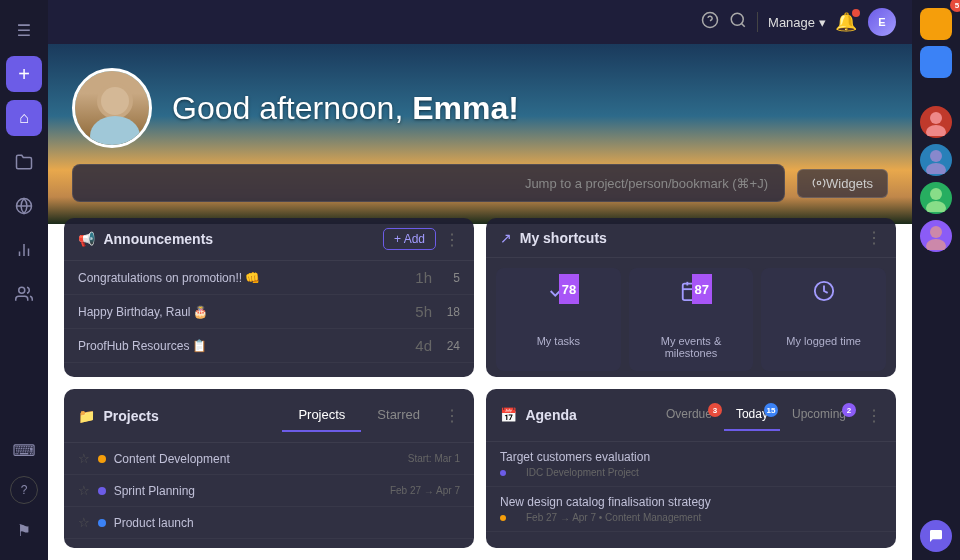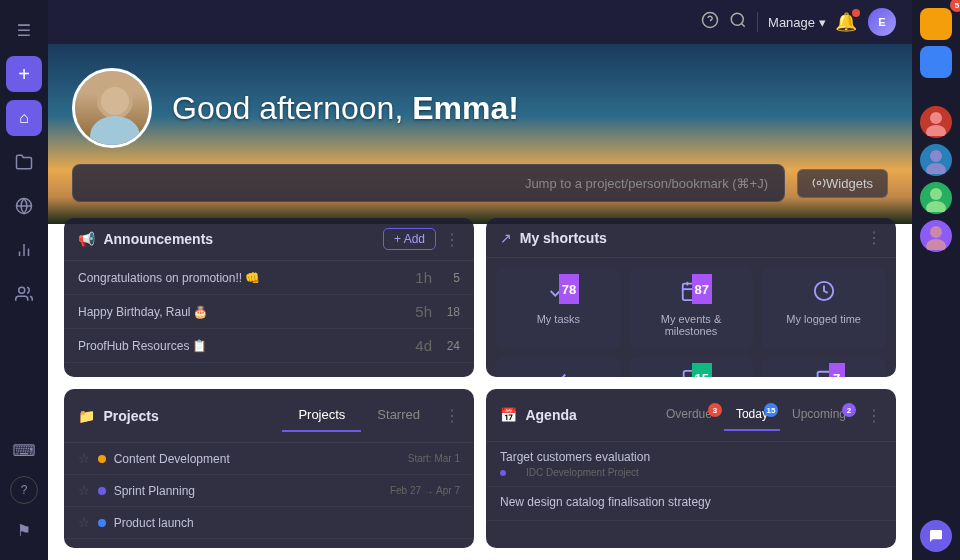--- a/index.html
+++ b/index.html
@@ -314,20 +314,21 @@
       border-radius: 0;
       display: flex; align-items: center; justify-content: center;
       padding: 15px 3px;
       font-weight: 700;
     }
     .shortcut-badge.green { background: #10b981; }
     .shortcut-label {
       font-size: 11px;
       color: #b0b0cc;
       text-align: center;
+      margin-top: 22px;
     }
 
     
     .bottom-panels-row {
       display: flex;
       gap: 12px;
       padding: 0 16px 12px 16px;
       flex: 1;
       overflow: hidden;
     }
@@ -725,20 +726,24 @@
         </div>
         <div class="agenda-item">
           <div class="agenda-item-title">Target customers evaluation</div>
           <div class="agenda-item-sub">
             <div class="agenda-item-dot" style="background:#6c5ce7;"></div>
             <span>IDC Development Project</span>
           </div>
         </div>
         <div class="agenda-item">
           <div class="agenda-item-title">New design catalog finalisation strategy</div>
+          <div class="agenda-item-sub">
+            <div class="agenda-item-dot" style="background:#f59e0b;"></div>
+            <span>Feb 27 → Apr 7  •  Content Management</span>
+          </div>
         </div>
       </div>
     </div>
   </div>
 </div>
 
 <div class="right-sidebar">
   <div class="avatar-circle" style="background:#f59e0b; border-radius:8px; width:32px; height:32px;"></div>
   <div class="avatar-circle" style="background:#3b82f6; border-radius:8px; width:32px; height:32px;"></div>
   <div style="height:16px;"></div>

